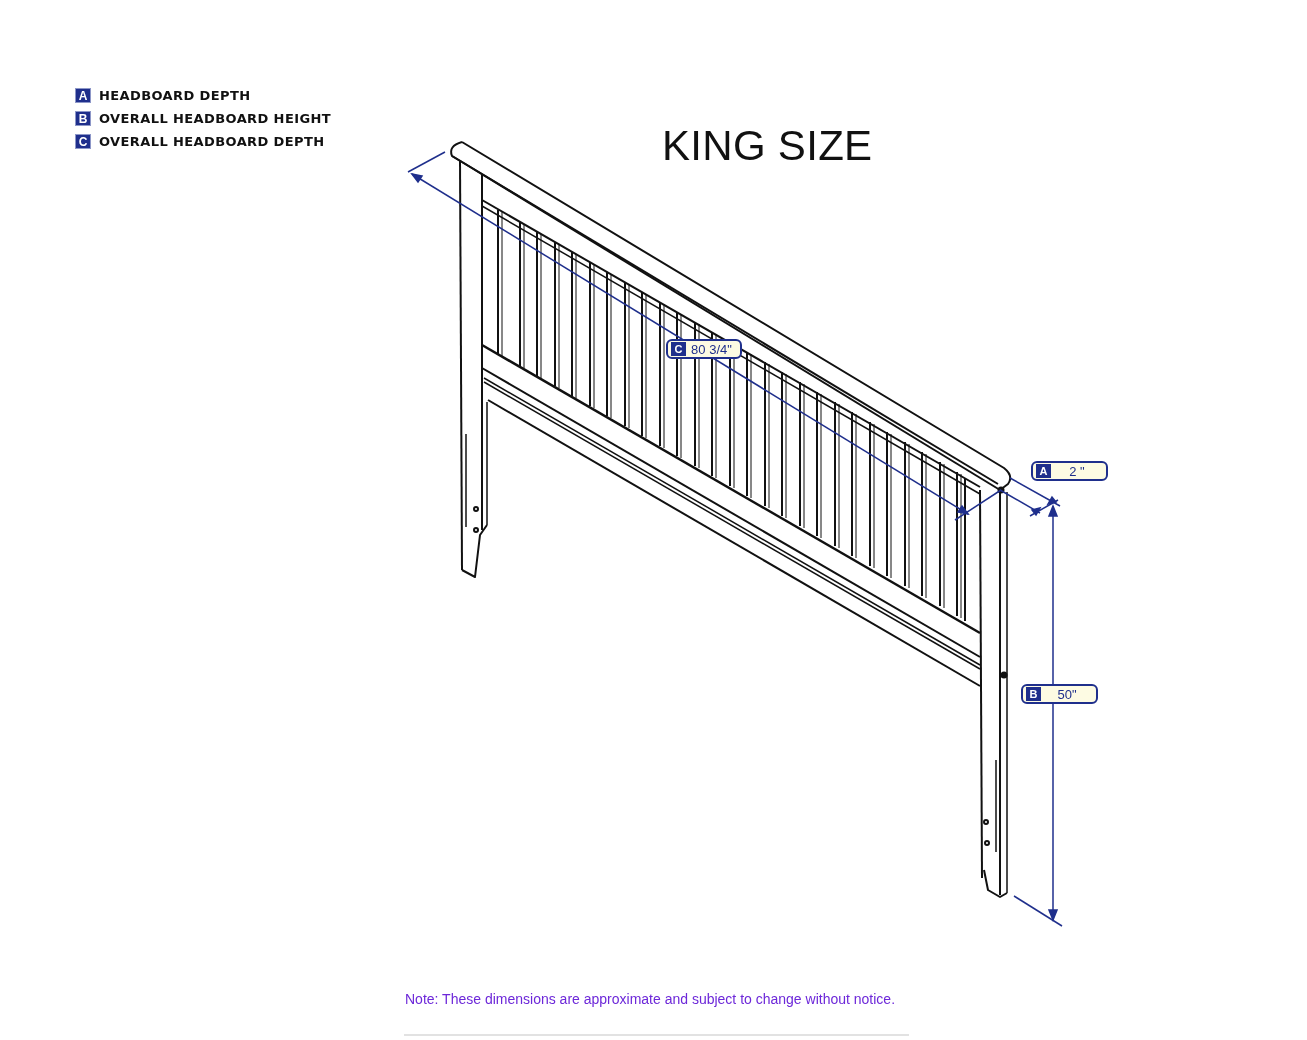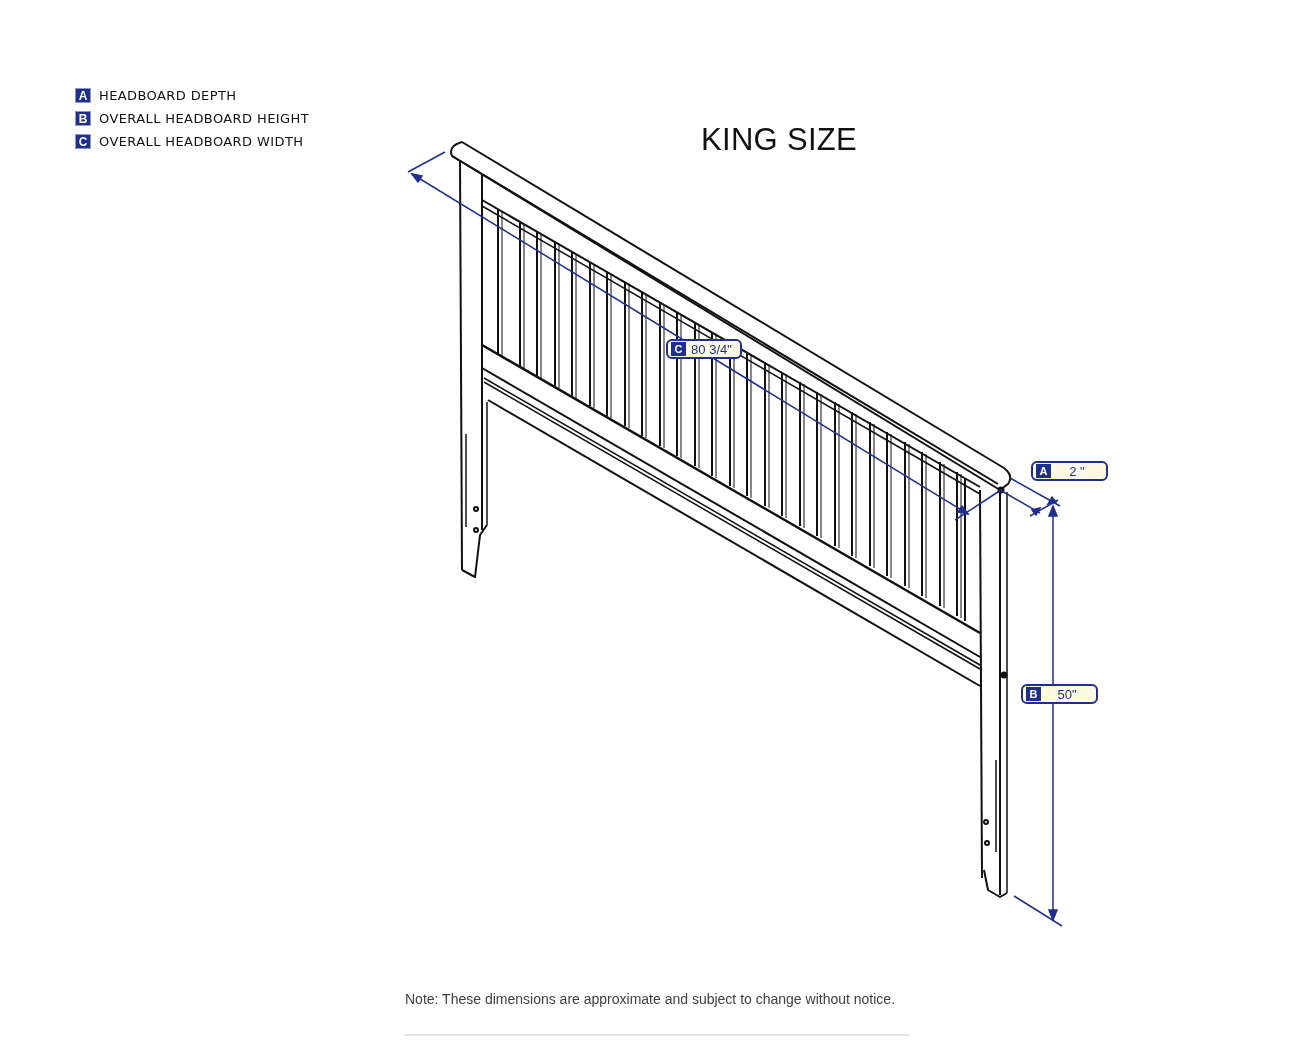--- a/index.html
+++ b/index.html
@@ -1,44 +1,44 @@
 <!DOCTYPE html>
 <html><head>
 <meta charset="utf-8">
 <style>
   html, body { margin:0; padding:0; background:#ffffff; }
   body { width:1307px; height:1040px; position:relative; overflow:hidden; font-family:"Liberation Sans", sans-serif; }
   .legend { position:absolute; left:75px; top:84px; }
   .legend-row { display:flex; align-items:center; height:23px; }
   .badge { width:16px; height:15px; background:#1f2f8c; color:#fff; font-weight:bold; font-size:12px; display:flex; align-items:center; justify-content:center; margin-right:8px; box-sizing:border-box; border:1px solid #8d97c8; font-family:"Liberation Sans", sans-serif; }
-  .legend-label { font-family:"DejaVu Sans", sans-serif; font-weight:normal; font-size:13px; color:#111; letter-spacing:0.4px; }
-  .title { position:absolute; left:662px; top:122px; font-size:31px; color:#111; font-family:"Liberation Sans", sans-serif; letter-spacing:0.3px;margin-left:39px; }
+  .legend-label { font-family:"DejaVu Sans", sans-serif; font-weight:bold; font-size:13px; color:#111; letter-spacing:0.4px; }
+  .title { position:absolute; left:662px; top:122px; font-size:42px; color:#111; font-family:"Liberation Sans", sans-serif; letter-spacing:0.3px; }
   svg.drawing { position:absolute; left:0; top:0; }
   .callout { position:absolute; height:20px; display:flex; align-items:center; background:#fdfbe3; border:2px solid #1f2f8c; border-radius:6px; box-sizing:border-box; padding:0 3px; }
   .callout .badge { width:15px; height:14px; margin-right:0; font-size:11px; border:none; }
   .callout .val { font-size:13px; color:#1f2f8c; font-family:"Liberation Sans", sans-serif; flex:1; text-align:center; }
-  .note { position:absolute; left:405px; top:989px; font-size:14px; color:#404040; line-height:20px; font-family:"Liberation Sans", sans-serif; }
+  .note { position:absolute; left:405px; top:989px; font-size:14px; color:#6d28d9; line-height:20px; font-family:"Liberation Sans", sans-serif; }
   .note .l2 { padding-left:40px; }
   .note-rule { position:absolute; left:404px; top:1034px; width:505px; height:2px; background:#e2e2e2; }
 </style>
 </head>
 <body>
 
 <div class="legend">
   <div class="legend-row">
     <span class="badge">A</span>
     <span class="legend-label">HEADBOARD DEPTH</span>
   </div>
   <div class="legend-row">
     <span class="badge">B</span>
     <span class="legend-label">OVERALL HEADBOARD HEIGHT</span>
   </div>
   <div class="legend-row">
     <span class="badge">C</span>
-    <span class="legend-label">OVERALL HEADBOARD WIDTH</span>
+    <span class="legend-label">OVERALL HEADBOARD DEPTH</span>
   </div>
 </div>
 
 <div class="title">KING SIZE</div>
 
 <svg class="drawing" width="1307" height="1040" viewBox="0 0 1307 1040" xmlns="http://www.w3.org/2000/svg">
   <g fill="none" stroke="#111" stroke-width="2" stroke-linejoin="round">
 
     <path d="M462,142 L1004,468 Q1014,476 1008,484 L1000,490"></path>
     <path d="M462,142 Q448,146 452,156 L462,162"></path>

